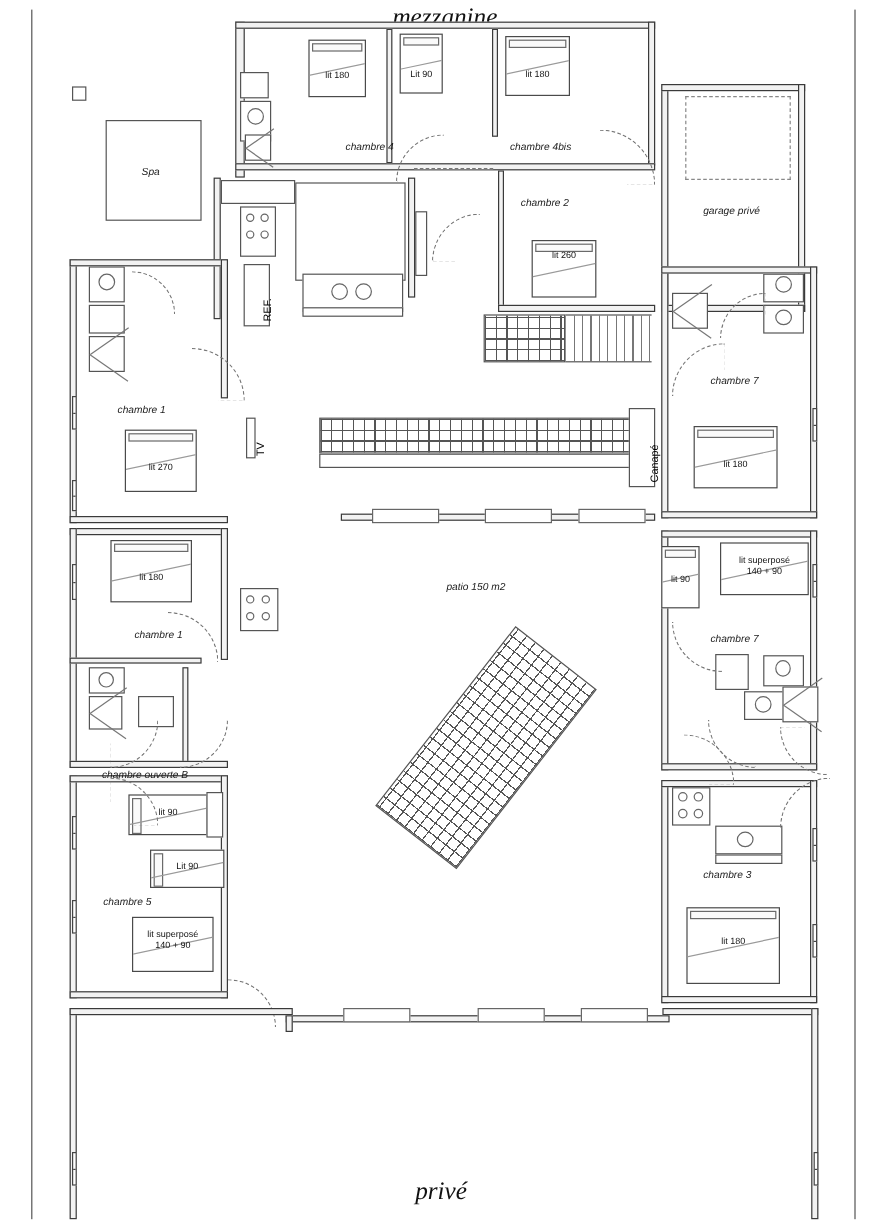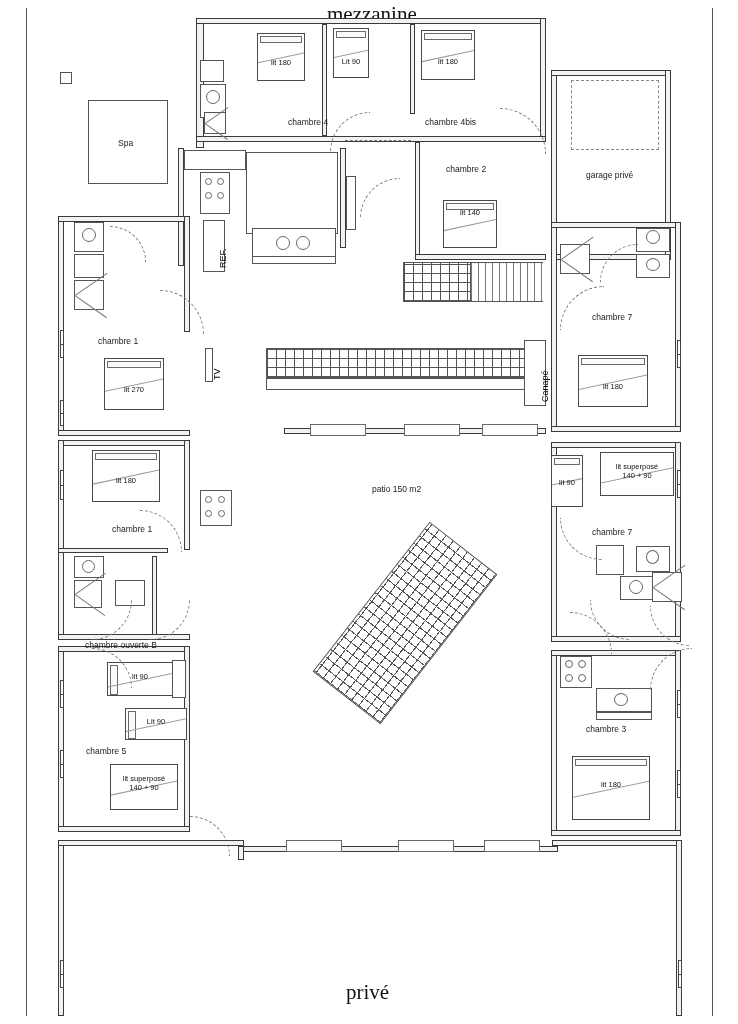--- a/index.html
+++ b/index.html
@@ -3,21 +3,21 @@
 <meta charset="utf-8">
 <style>
   html,body{margin:0;padding:0;background:#ffffff;}
   body{width:738px;height:1024px;font-family:"Liberation Serif",serif;}
   #sheet{position:relative;width:738px;height:1024px;overflow:hidden;background:#fff;}
 
   
   .wall{position:absolute;background:#ffffff;border:1px solid #3a3a3a;box-sizing:border-box;}
   .wall.fill{background:#f2f2f2;}
   .thin{position:absolute;background:#ffffff;border:1px solid #555;box-sizing:border-box;}
-  .lbl{position:absolute;font-size:8.5px;color:#1a1a1a;white-space:nowrap;font-family:"Liberation Sans",sans-serif;}
+  .lbl{position:absolute;font-size:8.5px;color:#1a1a1a;white-space:nowrap;font-family:"Liberation Sans",sans-serif;font-style:italic;}
   .big{font-size:21px;font-family:"Liberation Serif",serif;color:#111;}
   .bed{position:absolute;border:1px solid #4a4a4a;background:#fff;box-sizing:border-box;}
   .bed .pillow{position:absolute;left:2px;top:2px;right:2px;height:7px;border:1px solid #6a6a6a;box-sizing:border-box;background:#fafafa;}
   .bed .diag{position:absolute;inset:0;overflow:hidden;}
   .bed .diag:before{content:"";position:absolute;left:-10%;top:50%;width:130%;height:1px;background:#9a9a9a;transform:rotate(-12deg);}
   .bedlbl{position:absolute;font-size:7.5px;text-align:center;color:#111;font-family:"Liberation Sans",sans-serif;line-height:9px;}
   .xbox{position:absolute;border:1px solid #555;box-sizing:border-box;background:#fff;}
   .xbox:before,.xbox:after{content:"";position:absolute;left:0;top:50%;width:141%;height:1px;background:#777;transform-origin:0 0;}
   .xbox:before{transform:rotate(-35deg);}
   .xbox:after{transform:rotate(35deg);}
@@ -82,22 +82,22 @@
   <div class="door" style="left:500px;top:108px;width:46px;height:46px;border-width:1px 1px 0 0;border-radius:0 100% 0 0;"></div>
 
   <div class="thin" style="left:345px;top:140px;width:66px;height:1px;border:0;border-top:1px dashed #777;"></div>
 
   <div class="wall fill" style="left:415px;top:142px;width:5px;height:118px;"></div>
   <div class="wall fill" style="left:415px;top:254px;width:131px;height:6px;"></div>
   <div class="bed" style="left:443px;top:200px;width:54px;height:48px;">
       <div class="pillow"></div>
       <div class="diag"></div>
     </div>
-  <div class="bedlbl" style="left:443px;top:208px;width:54px;">lit 140</div>
-  <div class="lbl" style="left:446px;top:164px;text-align:right;">chambre 2</div>
+  <div class="bedlbl" style="left:443px;top:208px;width:54px;">lit 260</div>
+  <div class="lbl" style="left:434px;top:164px;text-align:right;">chambre 2</div>
   <div class="door" style="left:360px;top:178px;width:40px;height:40px;border-width:1px 0 0 1px;border-radius:100% 0 0 0;"></div>
 
   <div class="wall fill" style="left:551px;top:70px;width:6px;height:190px;"></div>
   <div class="wall fill" style="left:551px;top:70px;width:120px;height:6px;"></div>
   <div class="wall fill" style="left:665px;top:70px;width:6px;height:190px;"></div>
   <div class="wall fill" style="left:551px;top:254px;width:120px;height:6px;"></div>
   <div class="dashrect" style="left:571px;top:80px;width:88px;height:70px;"></div>
   <div class="lbl" style="left:586px;top:170px;">garage privé</div>
 
   <div class="wall fill" style="left:178px;top:148px;width:6px;height:118px;"></div>

